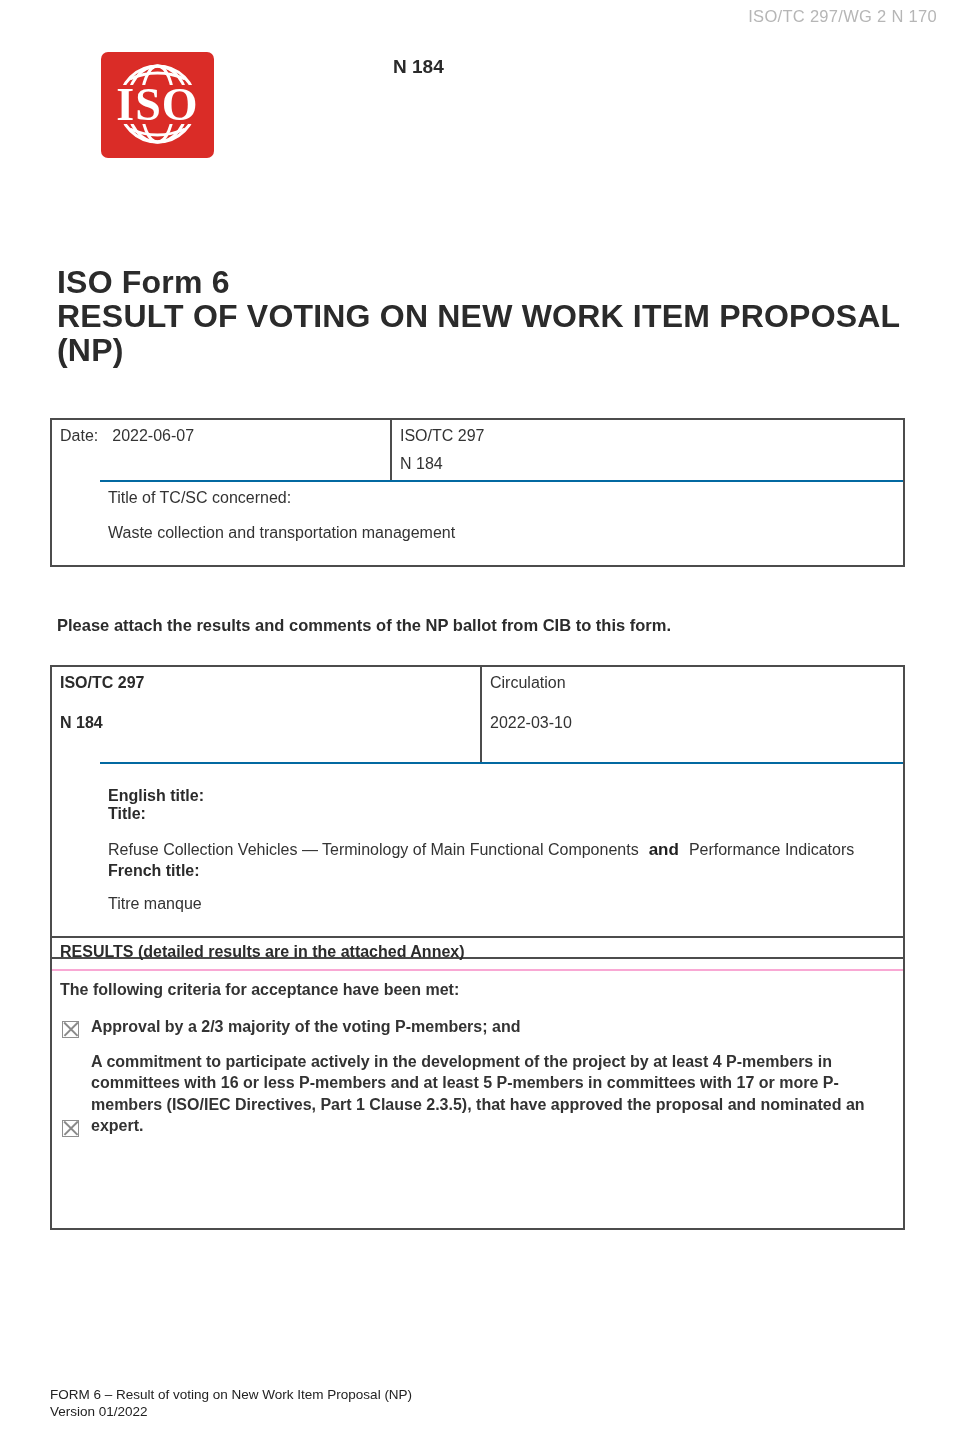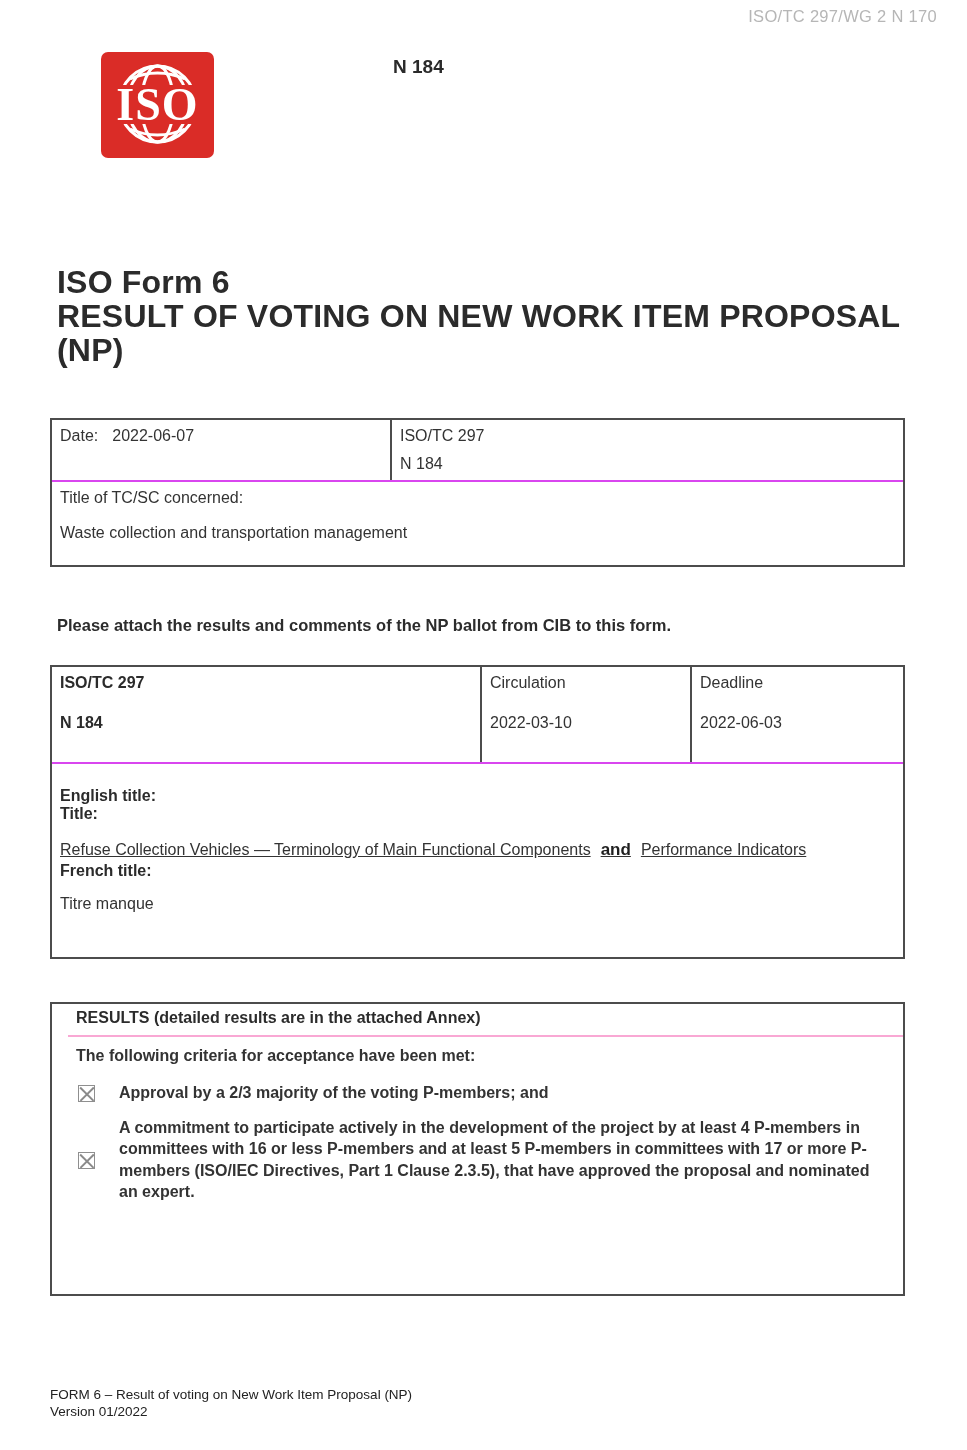--- a/index.html
+++ b/index.html
@@ -61,21 +61,21 @@
   
   .doc-table {
     position: absolute;
     left: 50px;
     width: 855px;
     border: 2px solid #4c4c4c;
     font-size: 16px;
     color: #333;
   }
   .t-row { display: flex; }
-  .t-row + .t-row { border-top: 2px solid #d946ef; }
+  .t-row + .t-row { border-top: 2px solid #0369a1; margin-left: 48px; }
   .t-cell { padding: 7px 8px; }
   .t-cell + .t-cell { border-left: 2px solid #4c4c4c; }
 
   
   .table1 { top: 418px; }
   .table1 .row1 { min-height: 60px; }
   .table1 .cell-date { width: 338px; border-radius: 29px; }
   .table1 .cell-committee { flex: 1; }
   .table1 .cell-committee .line2 { margin-top: 10px; }
   .table1 .row2 { min-height: 85px; display: block; padding: 7px 8px; }
@@ -95,48 +95,47 @@
   
   .table2 { top: 665px; }
   .table2 .row1 { min-height: 95px; }
   .table2 .cell-comm { width: 428px; }
   .table2 .cell-circ { width: 210px; }
   .table2 .cell-dead { flex: 1; }
   .table2 .row1 .line2 { margin-top: 22px; }
   .table2 .row2 { min-height: 195px; display: block; padding: 8px; }
   .bold-line { font-weight: bold; color: #2b2b2b; }
   .table2 .lbl-english { margin-top: 15px; }
-  .table2 .en-title { margin-top: 16px; line-height: 22px; max-width: 800px; text-decoration: underline; }
+  .table2 .en-title { margin-top: 16px; line-height: 22px; max-width: 800px; }
   .table2 .lbl-french { margin-top: 1px; }
   .table2 .fr-title { margin-top: 15px; }
   .and-word { font-weight: 600; font-size: 17px; margin: 0 10px; color: #1f1f1f; }
 
   
-  .table3 { top: 1002px; padding-left: 16px; }
+  .table3 { top: 936px; }
   .table3 .head-row {
     min-height: 31px;
     padding: 5px 8px;
     font-weight: bold;
     color: #2b2b2b;
     display: block;
   }
   .table3 .body-row {
     min-height: 259px;
     display: block;
     padding: 10px 8px 10px 8px;
     border-top: 2px solid #f9a8d4;
     font-weight: bold;
   }
   .criteria-intro { margin-bottom: 17px; }
   .criterion {
     display: flex;
-    align-items: center;
+    align-items: flex-end;
     margin-top: 14px;
     line-height: 21.5px;
-    gap: 12px;
   }
   .criterion .crit-text { flex: 1; padding-right: 4px; }
   .criterion + .criterion { margin-top: 13px; }
   .criterion.last { margin-top: 20px; }
 
   .checkbox {
     position: relative;
     flex: 0 0 auto;
     width: 17px;
     height: 17px;
@@ -217,24 +216,20 @@
   <div class="doc-table table2">
     <div class="t-row row1">
       <div class="t-cell cell-comm">
         <div class="bold-line">ISO/TC 297</div>
         <div class="bold-line line2">N 184</div>
       </div>
       <div class="t-cell cell-circ">
         <div>Circulation</div>
         <div class="line2">2022-03-10</div>
       </div>
-      <div class="t-cell cell-dead">
-        <div>Deadline</div>
-        <div class="line2">2022-06-03</div>
-      </div>
     </div>
     <div class="t-row row2">
       <div class="bold-line lbl-english">English title:</div>
       <div class="bold-line">Title:</div>
       <div class="en-title">
         <span>Refuse Collection Vehicles — Terminology of Main Functional Components</span><span class="and-word">and</span><span>Performance Indicators</span>
       </div>
       <div class="bold-line lbl-french">French title:</div>
       <div class="fr-title">Titre manque</div>
     </div>

